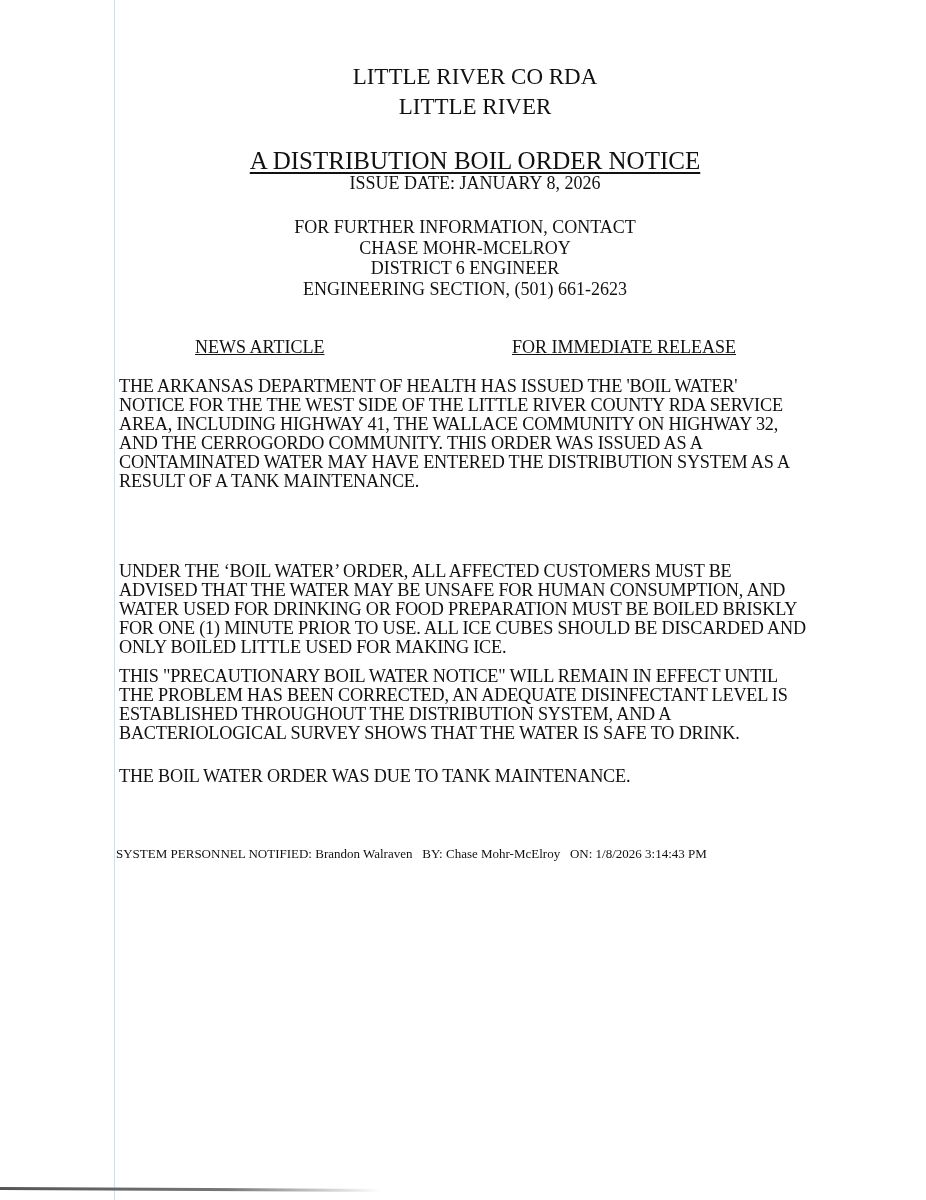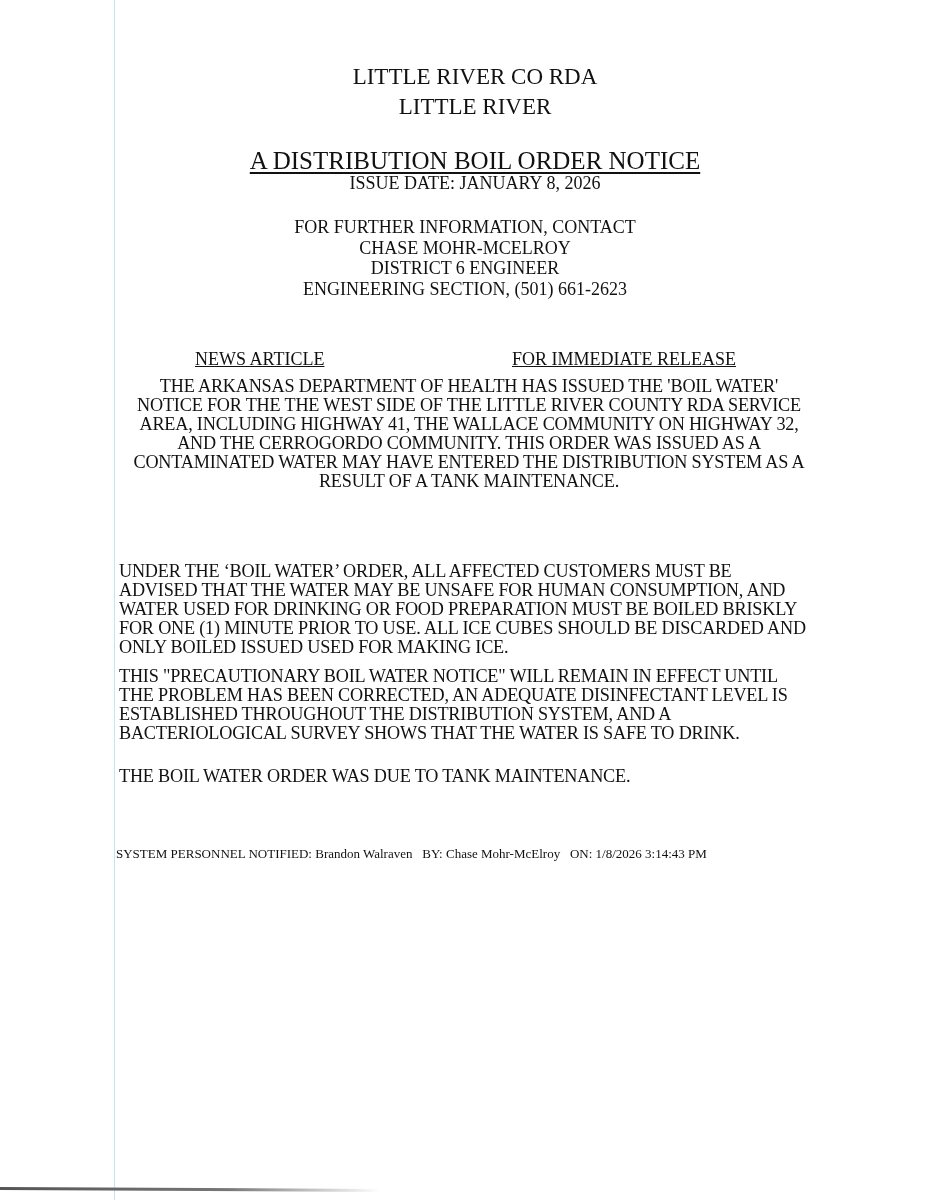--- a/index.html
+++ b/index.html
@@ -18,29 +18,29 @@
       transform: skewY(0.3deg); transform-origin: left;
     }
     .center { position: absolute; left: 0; width: 926px; text-align: center; }
     .org1 { top: 64px; font-size: 23px; left: 12px; }
     .org2 { top: 94px; font-size: 23px; left: 12px; }
     .title { top: 147px; font-size: 25px; left: 12px; }
     .title span { text-decoration: underline; text-underline-offset: 3px; }
     .issue { top: 173px; font-size: 18px; left: 12px; }
     .contact { top: 217px; font-size: 18px; line-height: 20.5px; left: 2px; }
     .contact div { margin: 0; }
-    .labels { position: absolute; top: 349px; font-size: 18px; }
+    .labels { position: absolute; top: 337px; font-size: 18px; }
     .news { left: 195px; text-decoration: underline; }
     .release { left: 512px; text-decoration: underline; text-align: right; }
     .para {
       position: absolute; left: 119px; width: 700px;
       font-size: 18.2px; line-height: 19.1px; letter-spacing: -0.2px;
       white-space: nowrap;
     }
-    .p1 { top: 377px; text-align: center; }
+    .p1 { top: 377px; }
     .p2 { top: 542px; margin-top: 20px; }
     .p3 { top: 667px; }
     .p4 { top: 767px; }
     .footer {
       position: absolute; left: 116px; top: 824px;
       font-size: 13px; line-height: 12px; white-space: pre;
     }
   </style>
 </head>
 <body>
@@ -70,21 +70,21 @@
   <div>AND THE CERROGORDO COMMUNITY. THIS ORDER WAS ISSUED AS A</div>
   <div>CONTAMINATED WATER MAY HAVE ENTERED THE DISTRIBUTION SYSTEM AS A</div>
   <div>RESULT OF A TANK MAINTENANCE.</div>
 </div>
 
 <div class="para p2">
   <div>UNDER THE ‘BOIL WATER’ ORDER, ALL AFFECTED CUSTOMERS MUST BE</div>
   <div>ADVISED THAT THE WATER MAY BE UNSAFE FOR HUMAN CONSUMPTION, AND</div>
   <div>WATER USED FOR DRINKING OR FOOD PREPARATION MUST BE BOILED BRISKLY</div>
   <div>FOR ONE (1) MINUTE PRIOR TO USE. ALL ICE CUBES SHOULD BE DISCARDED AND</div>
-  <div>ONLY BOILED ISSUED USED FOR MAKING ICE.</div>
+  <div>ONLY BOILED LITTLE USED FOR MAKING ICE.</div>
 </div>
 
 <div class="para p3">
   <div>THIS "PRECAUTIONARY BOIL WATER NOTICE" WILL REMAIN IN EFFECT UNTIL</div>
   <div>THE PROBLEM HAS BEEN CORRECTED, AN ADEQUATE DISINFECTANT LEVEL IS</div>
   <div>ESTABLISHED THROUGHOUT THE DISTRIBUTION SYSTEM, AND A</div>
   <div>BACTERIOLOGICAL SURVEY SHOWS THAT THE WATER IS SAFE TO DRINK.</div>
 </div>
 
 <div class="para p4">

